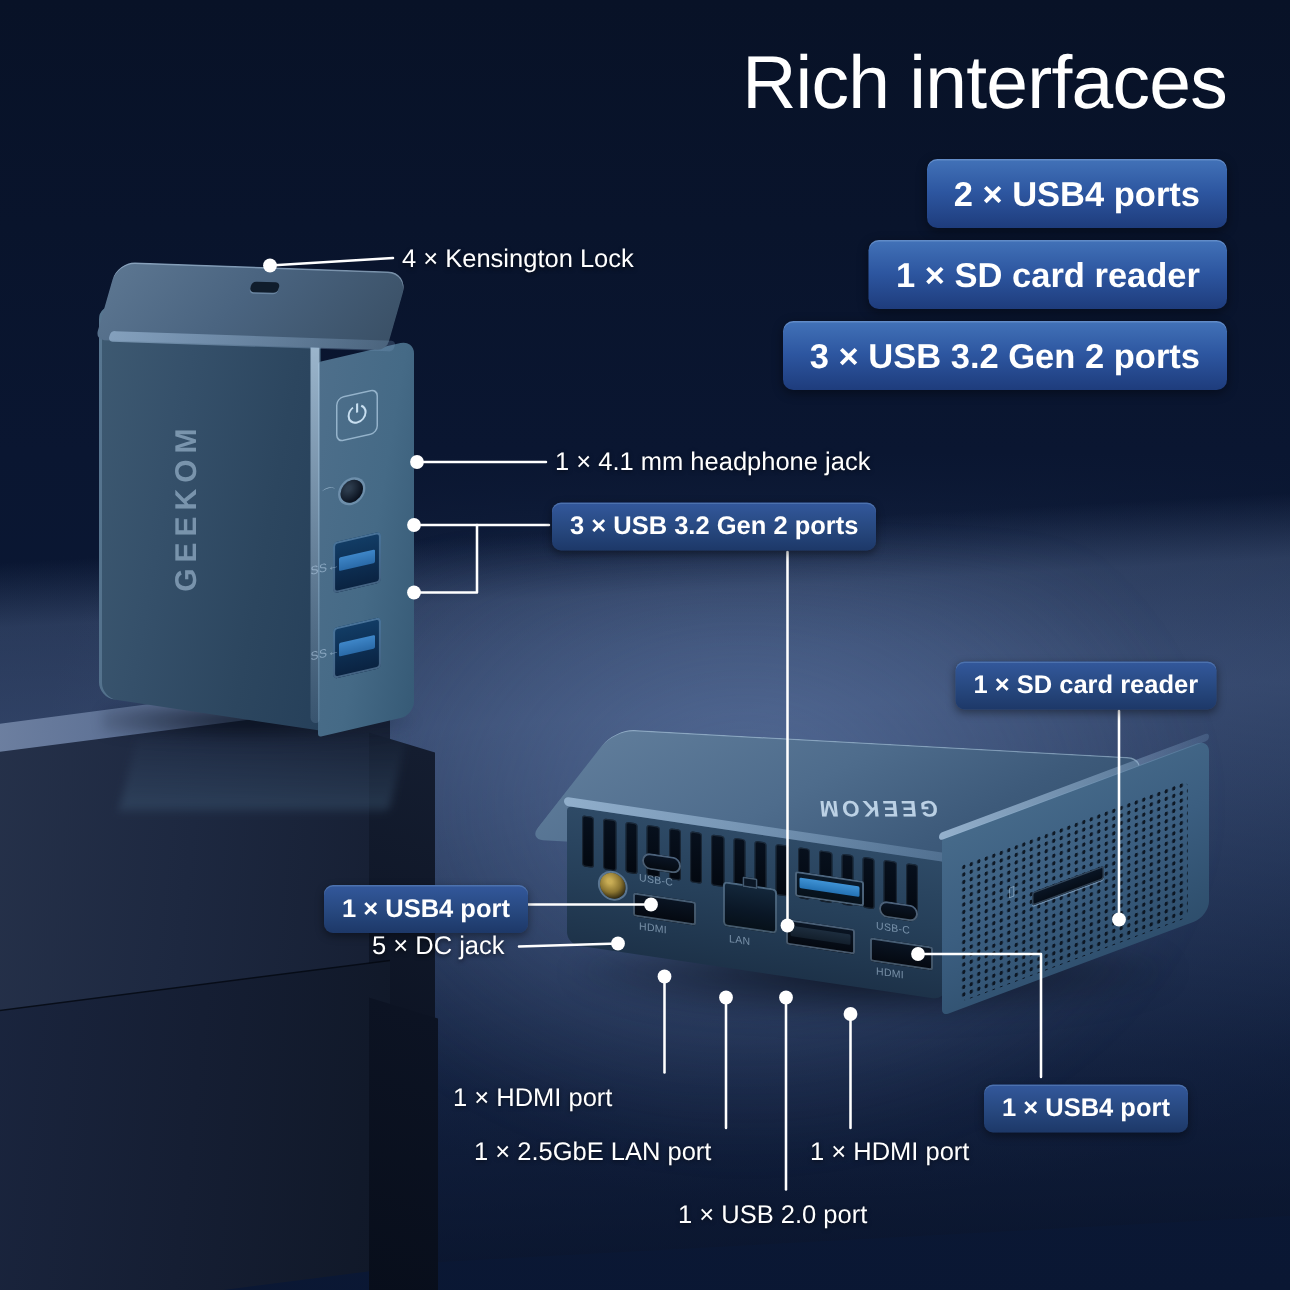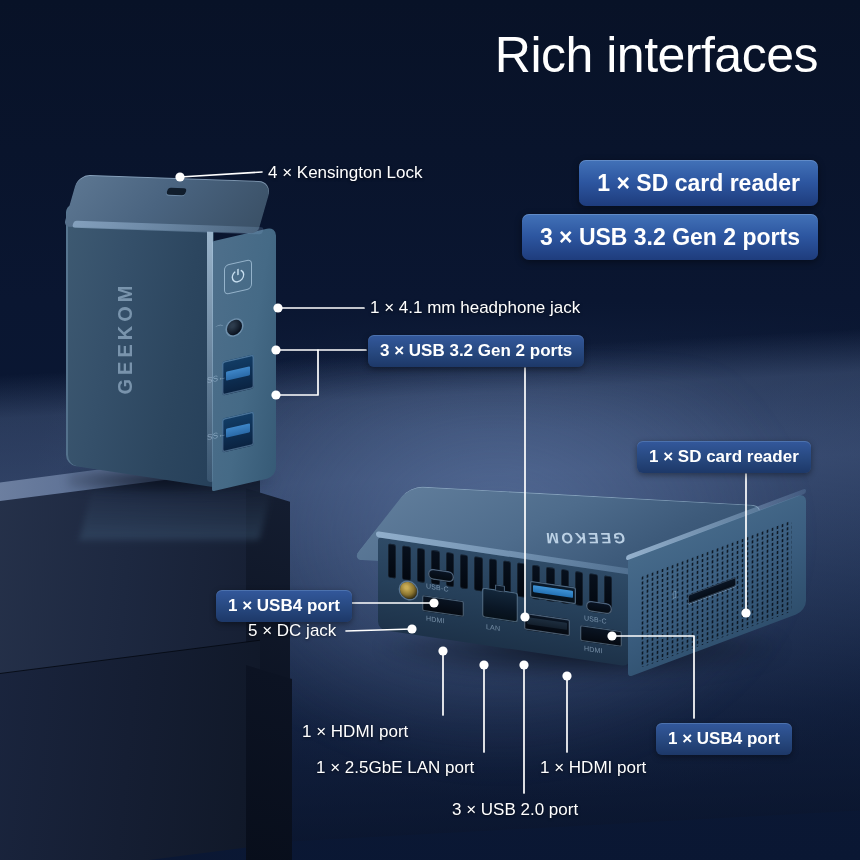--- a/index.html
+++ b/index.html
@@ -476,29 +476,30 @@
 
     <line x1="567" y1="676" x2="567" y2="752"></line>
     <circle cx="567" cy="676" r="4.6"></circle>
 
     <polyline points="612,636 694,636 694,718"></polyline>
     <circle cx="612" cy="636" r="4.6"></circle>
   </svg>
 
   <div id="title">Rich interfaces</div>
 
+  <div class="pill pill-hero" id="pill-usb4-top">2 × USB4 ports</div>
   <div class="pill pill-hero" id="pill-sdcard-top">1 × SD card reader</div>
   <div class="pill pill-hero" id="pill-usb32-top">3 × USB 3.2 Gen 2 ports</div>
 
   <div class="pill pill-sm" id="pill-usb32-left">3 × USB 3.2 Gen 2 ports</div>
   <div class="pill pill-sm" id="pill-sdcard-right">1 × SD card reader</div>
   <div class="pill pill-sm" id="pill-usb4-rear">1 × USB4 port</div>
   <div class="pill pill-sm" id="pill-usb4-right">1 × USB4 port</div>
 
   <div class="lbl" id="lbl-kensington">4 × Kensington Lock</div>
   <div class="lbl" id="lbl-headphone">1 × 4.1 mm headphone jack</div>
   <div class="lbl" id="lbl-dcjack">5 × DC jack</div>
   <div class="lbl" id="lbl-hdmi-1">1 × HDMI port</div>
   <div class="lbl" id="lbl-lan">1 × 2.5GbE LAN port</div>
-  <div class="lbl" id="lbl-usb20">3 × USB 2.0 port</div>
+  <div class="lbl" id="lbl-usb20">1 × USB 2.0 port</div>
   <div class="lbl" id="lbl-hdmi-2">1 × HDMI  port</div>
 
 </div>
 
 </body></html>

